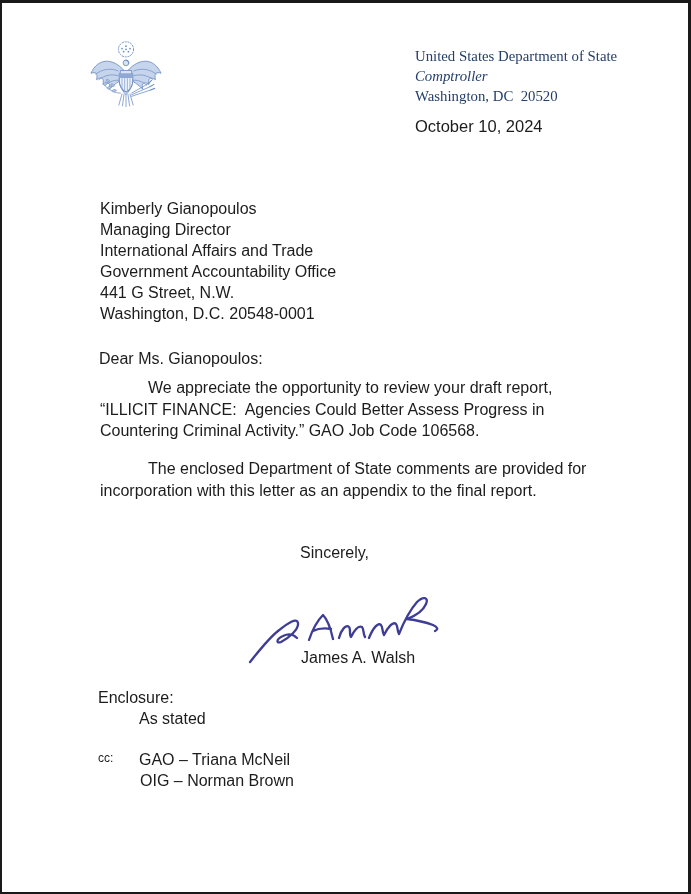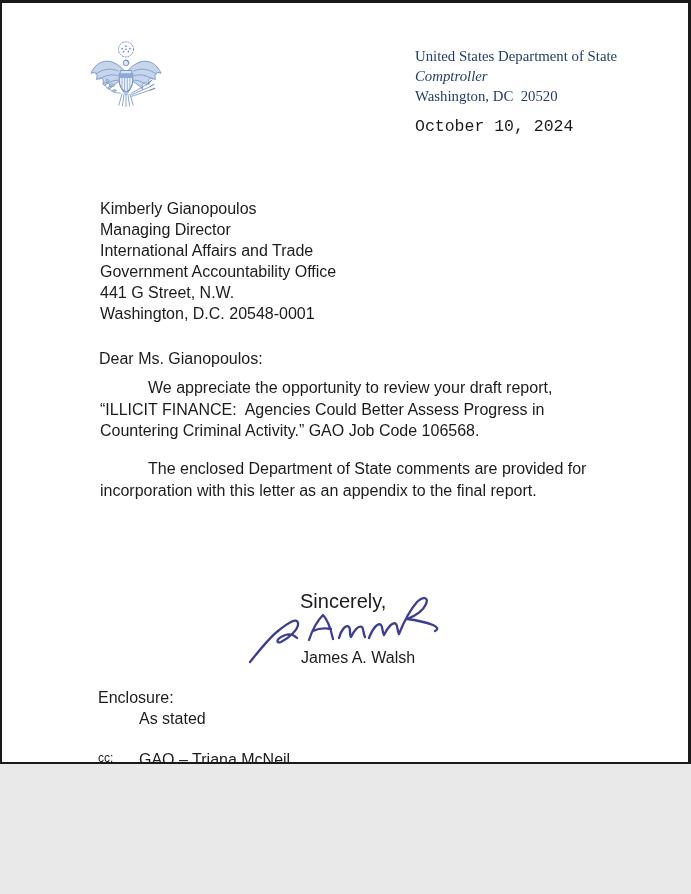--- a/index.html
+++ b/index.html
@@ -1,18 +1,18 @@
 <!DOCTYPE html>
 <html style="--border: #1a1a1a; --lh: #233e6b;"><head>
 <meta charset="utf-8">
 <style>
   html,body { margin:0; padding:0; background:#e9e9e9; }
   .page {
     position:relative;
-    width:691px; height:764px;
+    width:691px; height:894px;
     margin:0 auto;
     background:#ffffff;
     border-top:3px solid var(--border,#1a1a1a);
     border-left:2px solid var(--border,#1a1a1a);
     border-right:3px solid var(--border,#1a1a1a);
     border-bottom:2px solid var(--border,#1a1a1a);
     box-sizing:border-box;
     overflow:hidden;
     font-family:"Liberation Sans", sans-serif;
     color:#1c1c1c;
@@ -22,32 +22,32 @@
 
   
   .seal { left:84px; top:36px; width:80px; height:86px; }
   .letterhead {
     left:413px; top:43px;
     font-family:"Liberation Serif", serif;
     font-size:14.8px; line-height:20px;
     color:var(--lh,#233e6b);
   }
   .letterhead .office { font-style:italic; }
-  .dateline { left:413px; top:114px; font-size:16.5px;font-family:Liberation Mono, monospace; }
+  .dateline { left:413px; top:114px; font-size:16.5px; }
 
   
   .recipient { left:98px; top:170px; font-size:16px; line-height:21px;margin-top:25px; }
   .salutation { left:97px; top:347px; font-size:16px; }
   .para { left:88px; font-size:16px; line-height:21.5px;margin-left:10px; }
   .para1 { top:374px; }
   .para2 { top:455px; }
   .indent { padding-left:48px; }
 
   
-  .valediction { left:298px; top:541px; font-size:20px;margin-top:46px; }
+  .valediction { left:298px; top:541px; font-size:16px; }
   .sig { left:243px; top:585px; width:198px; height:79px; }
   .signer { left:299px; top:646px; font-size:16px; }
 
   
   .enc-label { left:96px; top:686px; font-size:16px; }
   .enc-value { left:137px; top:707px; font-size:16px; }
   .cc-label { left:96px; top:748px; font-size:12px; }
   .cc-line1 { left:137px; top:748px; font-size:16px; }
   .cc-line2 { left:138px; top:769px; font-size:16px; }
 </style>

